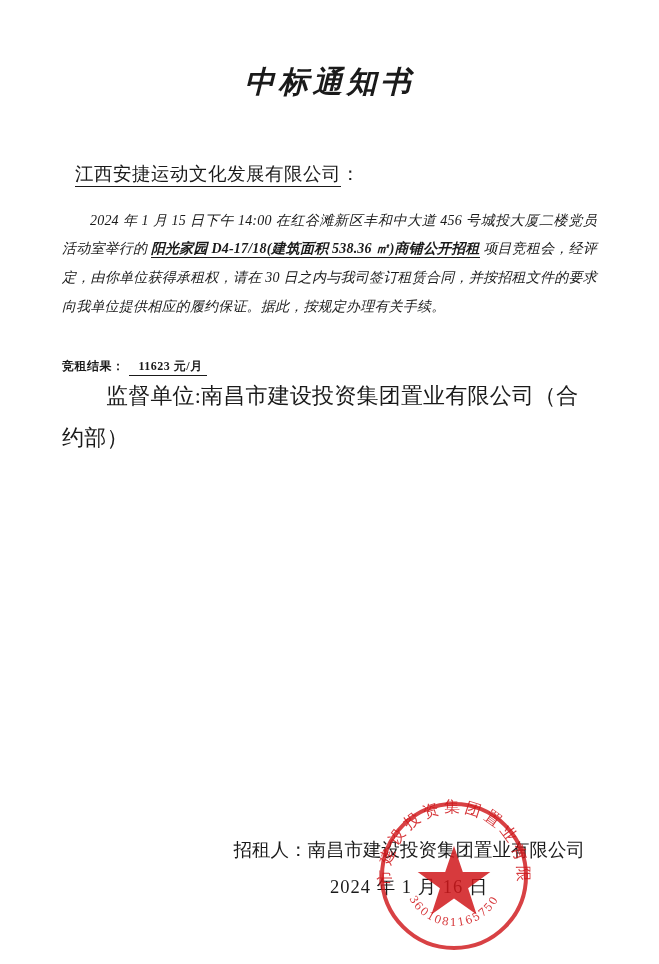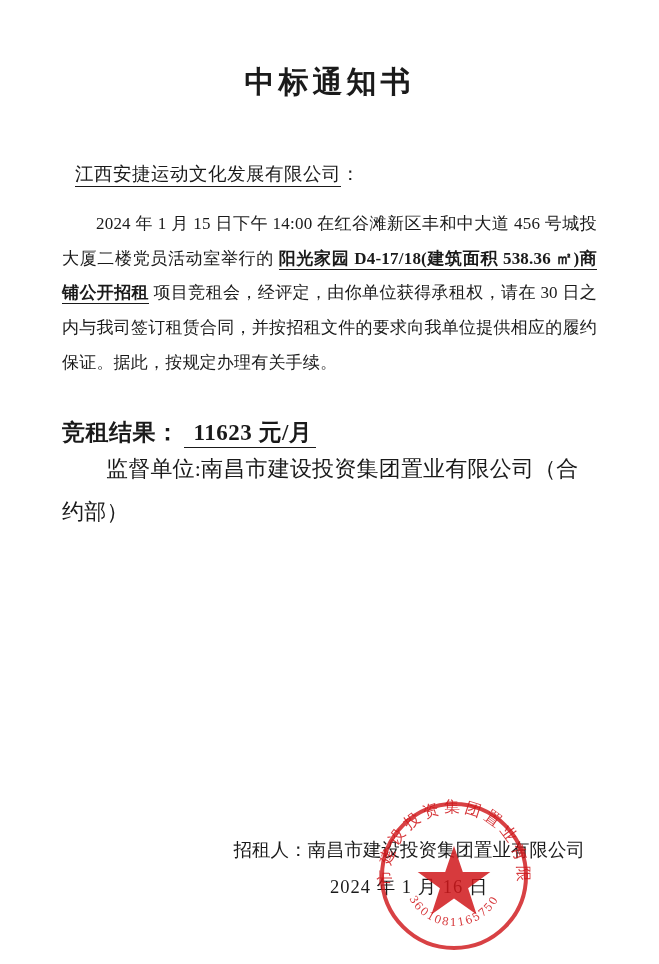--- a/index.html
+++ b/index.html
@@ -23,51 +23,53 @@
     padding: 0 62px;
   }
   .doc-title {
     text-align: center;
     font-size: 30px;
     font-weight: bold;
     letter-spacing: 4px;
     margin-top: 62px;
     margin-bottom: 9px;
     font-family: "DejaVu Serif", "Liberation Serif", serif;
+    font-style: italic;
   }
   .addressee {
     margin-top: 58px;
     font-size: 18.5px;
     letter-spacing: 0.5px;
     line-height: 1.5;
   }
   .addressee .u {
     border-bottom: 1.4px solid #1a1a1a;
     padding-bottom: 2px;
     margin-left: 13px;
   }
   .body-para {
     margin-top: 18px;
-    font-size: 17px;
+    font-size: 14px;
     line-height: 2.05;
     text-align: justify;
     text-justify: inter-ideograph;
     text-indent: 2em;
     letter-spacing: 0.2px;
+    font-style: italic;
   }
   .ul {
     border-bottom: 1.4px solid #1a1a1a;
     padding-bottom: 1px;
   }
   .bold {
     font-weight: bold;
   }
   .result-line {
     margin-top: 36px;
-    font-size: 23px;
+    font-size: 12px;
     letter-spacing: 0.5px;
   }
   .result-label {
     font-weight: bold;
   }
   .result-value {
     border-bottom: 1.4px solid #1a1a1a;
     padding: 0 4px 2px 10px;
     margin-left: 4px;
     font-weight: bold;

